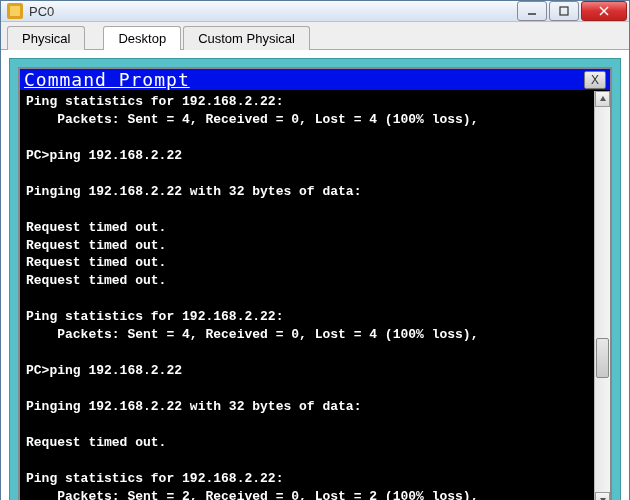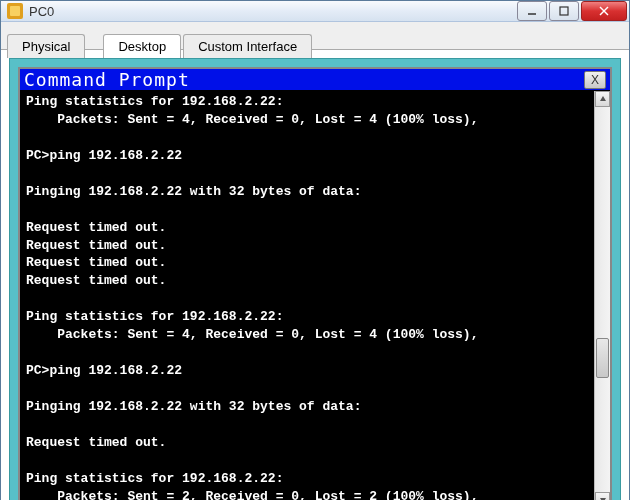--- a/index.html
+++ b/index.html
@@ -11,29 +11,29 @@
     .titlebar-icon { width: 16px; height: 16px; margin: 0 6px; background: #e0a020; border-radius: 2px; position: relative; }
     .titlebar-icon::after { content:""; position:absolute; left:3px; top:3px; width:10px; height:10px; background:#f8d060; border-radius:1px;}
     .titlebar-text { flex: 1; font-size: 13px; color: #333; }
     .win-buttons { display: flex; gap: 0; margin-right: 2px; }
     .win-btn { width: 30px; height: 20px; border: 1px solid #889; background: linear-gradient(#f2f6fb,#d8e2ed); display:flex; align-items:center; justify-content:center; border-radius:3px; margin-left:2px; }
     .win-btn svg { width: 10px; height: 10px; }
     .win-close { width: 46px; background: linear-gradient(#f08080,#d83030,#c42020); border-color:#a02020; }
     .win-close svg { stroke:#fff; }
     
     .tabbar { height: 28px; background: #efefef; display:flex; align-items:flex-end; padding: 4px 6px 0 6px; border-bottom:1px solid #aaa; gap:0; }
-    .tab { padding: 4px 14px; font-size:13px; background: #ededed; border:1px solid #aaa; border-bottom:none; margin-right:2px; border-radius:3px 3px 0 0; cursor:pointer; position:relative; top:9px;}
+    .tab { padding: 4px 14px; font-size:13px; background: #ededed; border:1px solid #aaa; border-bottom:none; margin-right:2px; border-radius:3px 3px 0 0; cursor:pointer; position:relative; top:1px;}
     .tab.active { background:#fff; font-weight:normal; z-index:2;margin-left:16px; }
     
     .workspace { flex:1; background:#fff; padding:8px; display:flex; }
     .teal-frame { flex:1; background:#58c0c8; border:1px solid #3a9aa0; padding:8px; display:flex; }
     .inner-black { flex:1; background:#000; border:2px solid #888; display:flex; flex-direction:column; position:relative; }
     
     .prompt-header { height:22px; background:#0010e8; color:#fff; font-family:"SimSun","NSimSun",monospace; font-size:18px; display:flex; align-items:center; padding:0 4px; border-bottom:1px solid #000;}
-    .prompt-title { flex:1; letter-spacing:1px;}
+    .prompt-title { flex:1; text-decoration: underline; letter-spacing:1px;}
     .prompt-x { width:22px; height:18px; background:linear-gradient(#f0f0f0,#c8c8c8); color:#333; border:1px solid #777; display:flex; align-items:center; justify-content:center; font-family:sans-serif; font-size:12px; border-radius:2px;}
     
     .terminal { flex:1; background:#000; color:#fff; font-family:"Courier New",monospace; font-size:13px; font-weight:bold; line-height:1.38; padding:2px 6px; overflow:hidden; white-space:pre; position:relative;}
     
     .vscroll { position:absolute; right:0; top:22px; bottom:0; width:16px; background:linear-gradient(90deg,#e8e8e8,#f4f4f4); border-left:1px solid #bbb; display:flex; flex-direction:column; }
     .vscroll-btn { height:16px; background:linear-gradient(#f6f6f6,#d8d8d8); border:1px solid #999; display:flex; align-items:center; justify-content:center; }
     .vscroll-track { flex:1; position:relative; }
     .vscroll-thumb { position:absolute; left:1px; right:1px; top:60%; height:40px; background:linear-gradient(#e8e8e8,#c8c8c8); border:1px solid #888; border-radius:2px;}
     .vscroll-btn svg { width:8px; height:8px; }
   </style>
@@ -61,21 +61,21 @@
             <line x1="1" y1="1" x2="9" y2="9" stroke="#fff" stroke-width="1.5"></line>
             <line x1="9" y1="1" x2="1" y2="9" stroke="#fff" stroke-width="1.5"></line>
           </svg>
       </div>
     </div>
   </div>
 
   <div class="tabbar">
     <div class="tab">Physical</div>
     <div class="tab active">Desktop</div>
-    <div class="tab">Custom Interface</div>
+    <div class="tab">Custom Physical</div>
   </div>
 
   <div class="workspace">
     <div class="teal-frame">
       <div class="inner-black">
 
         <div class="prompt-header">
           <span class="prompt-title">Command Prompt</span>
           <span class="prompt-x">X</span>
         </div>

